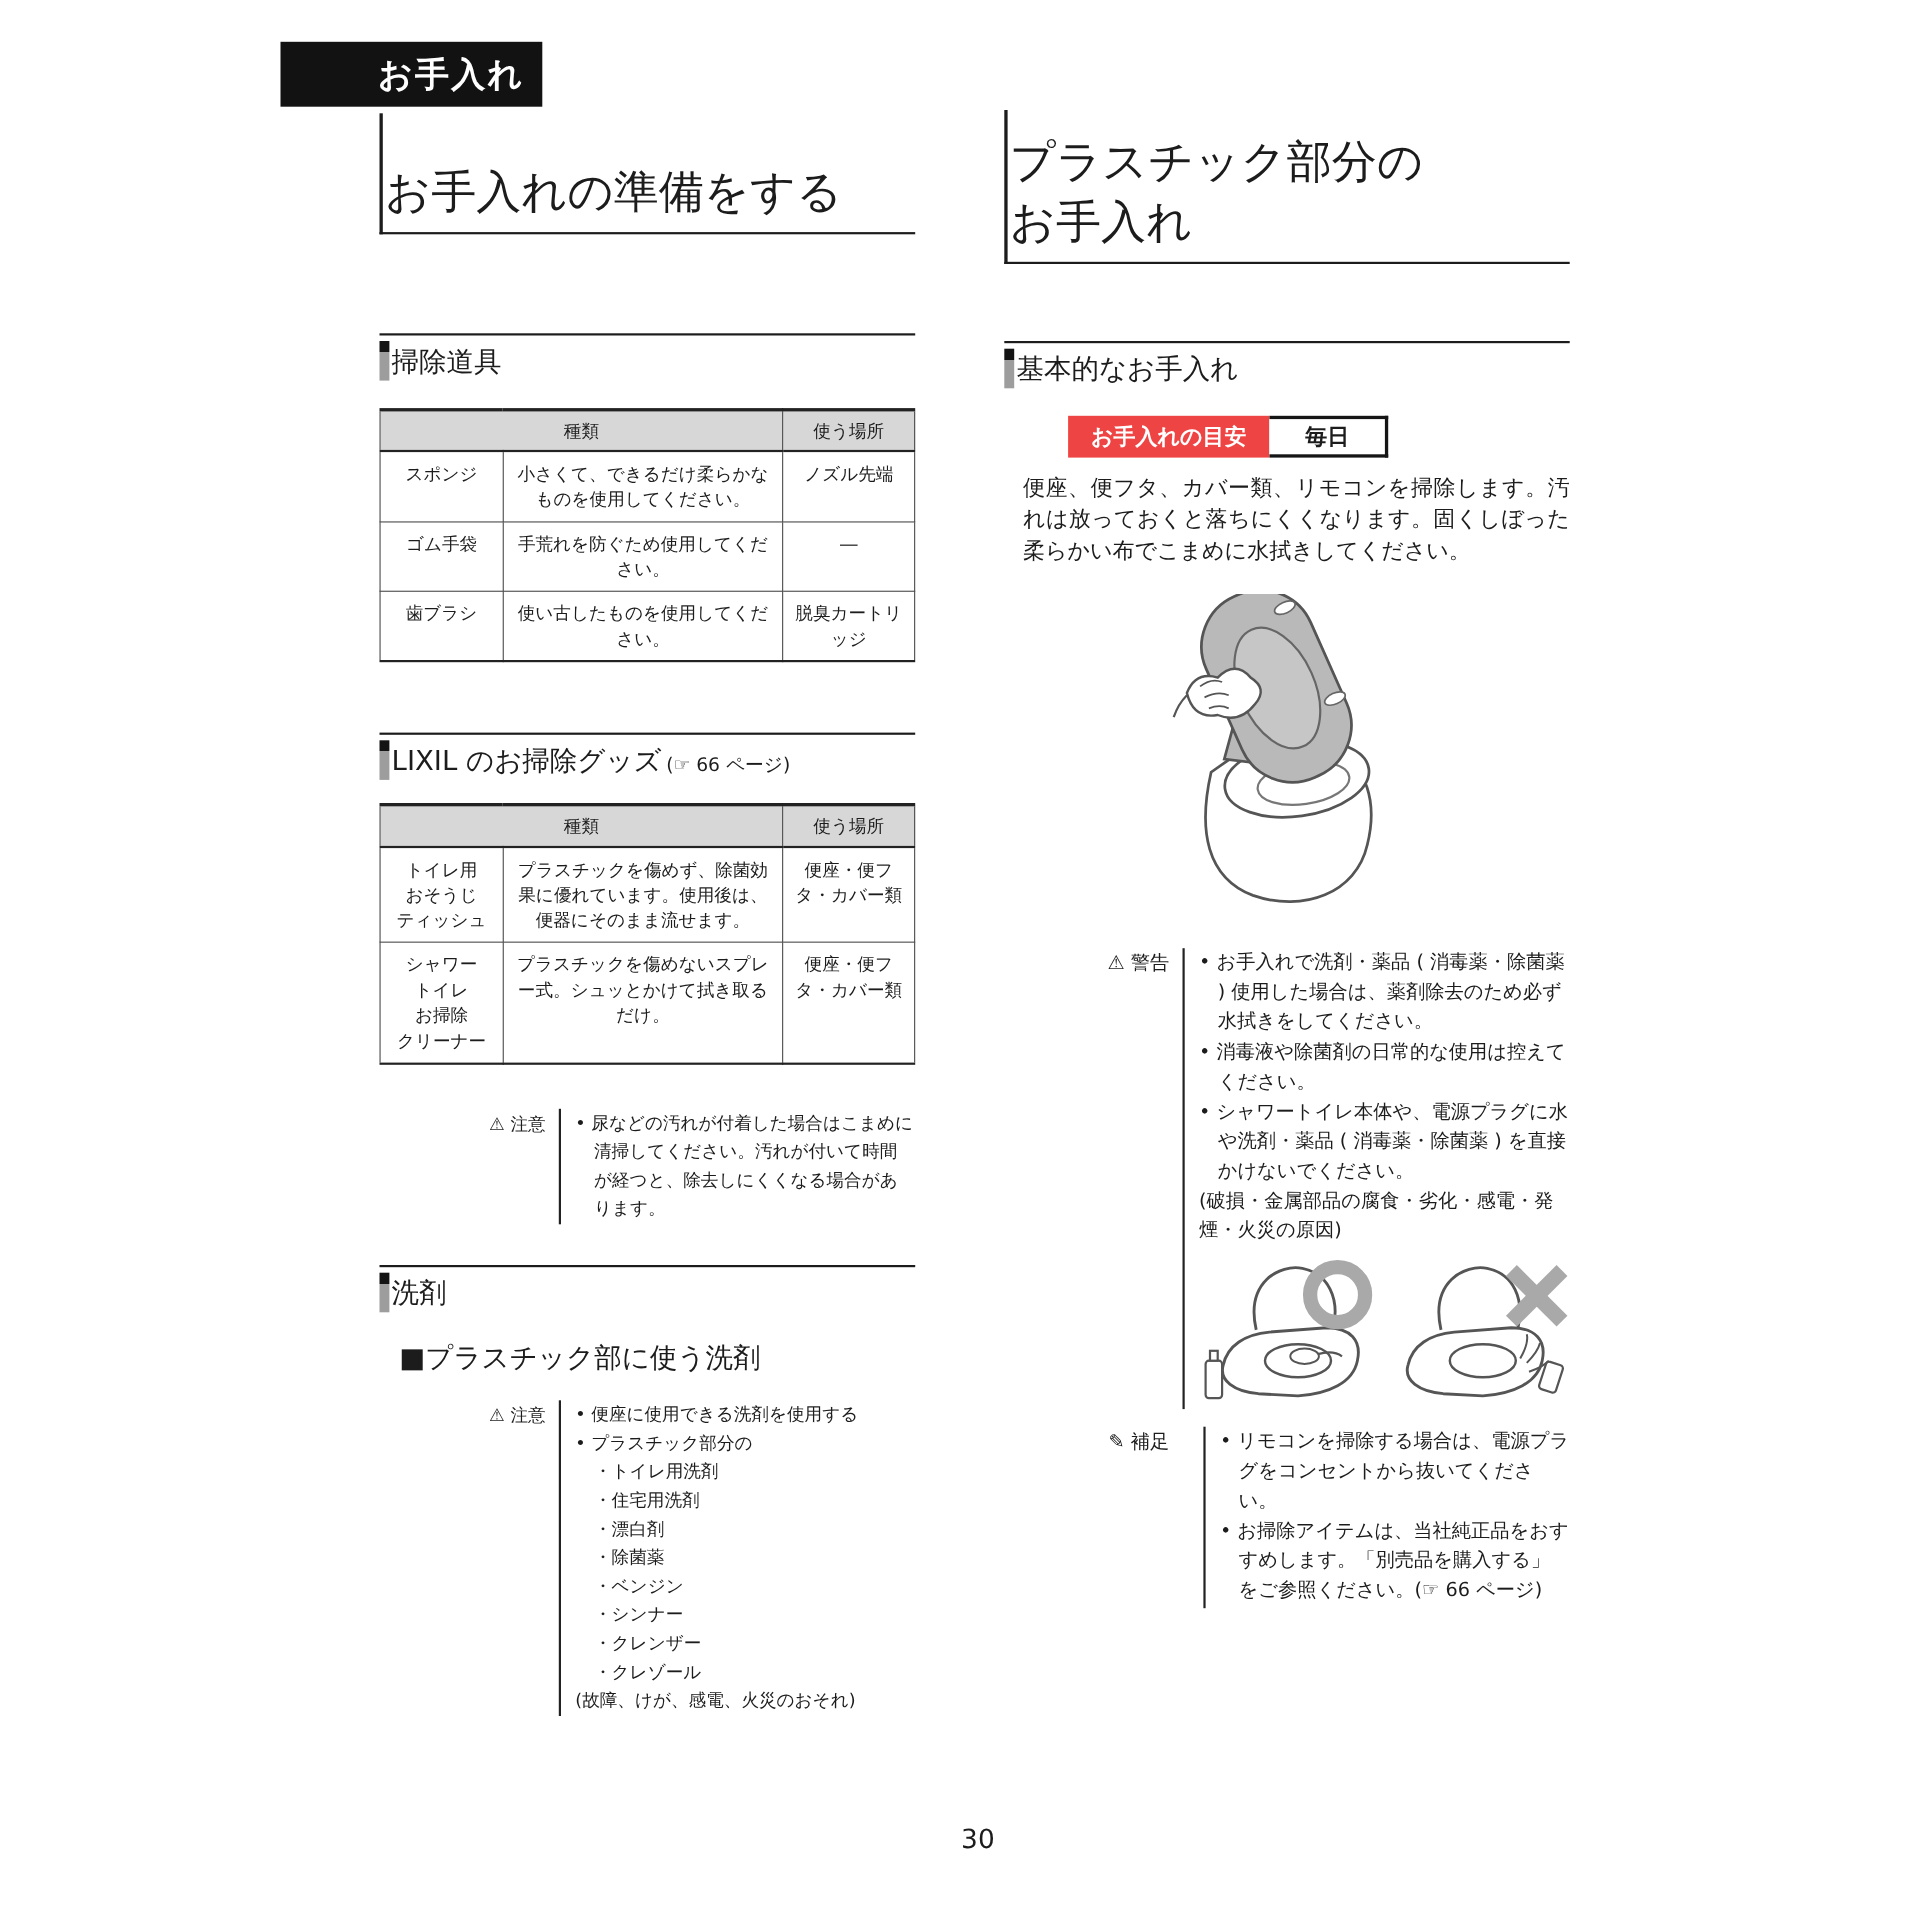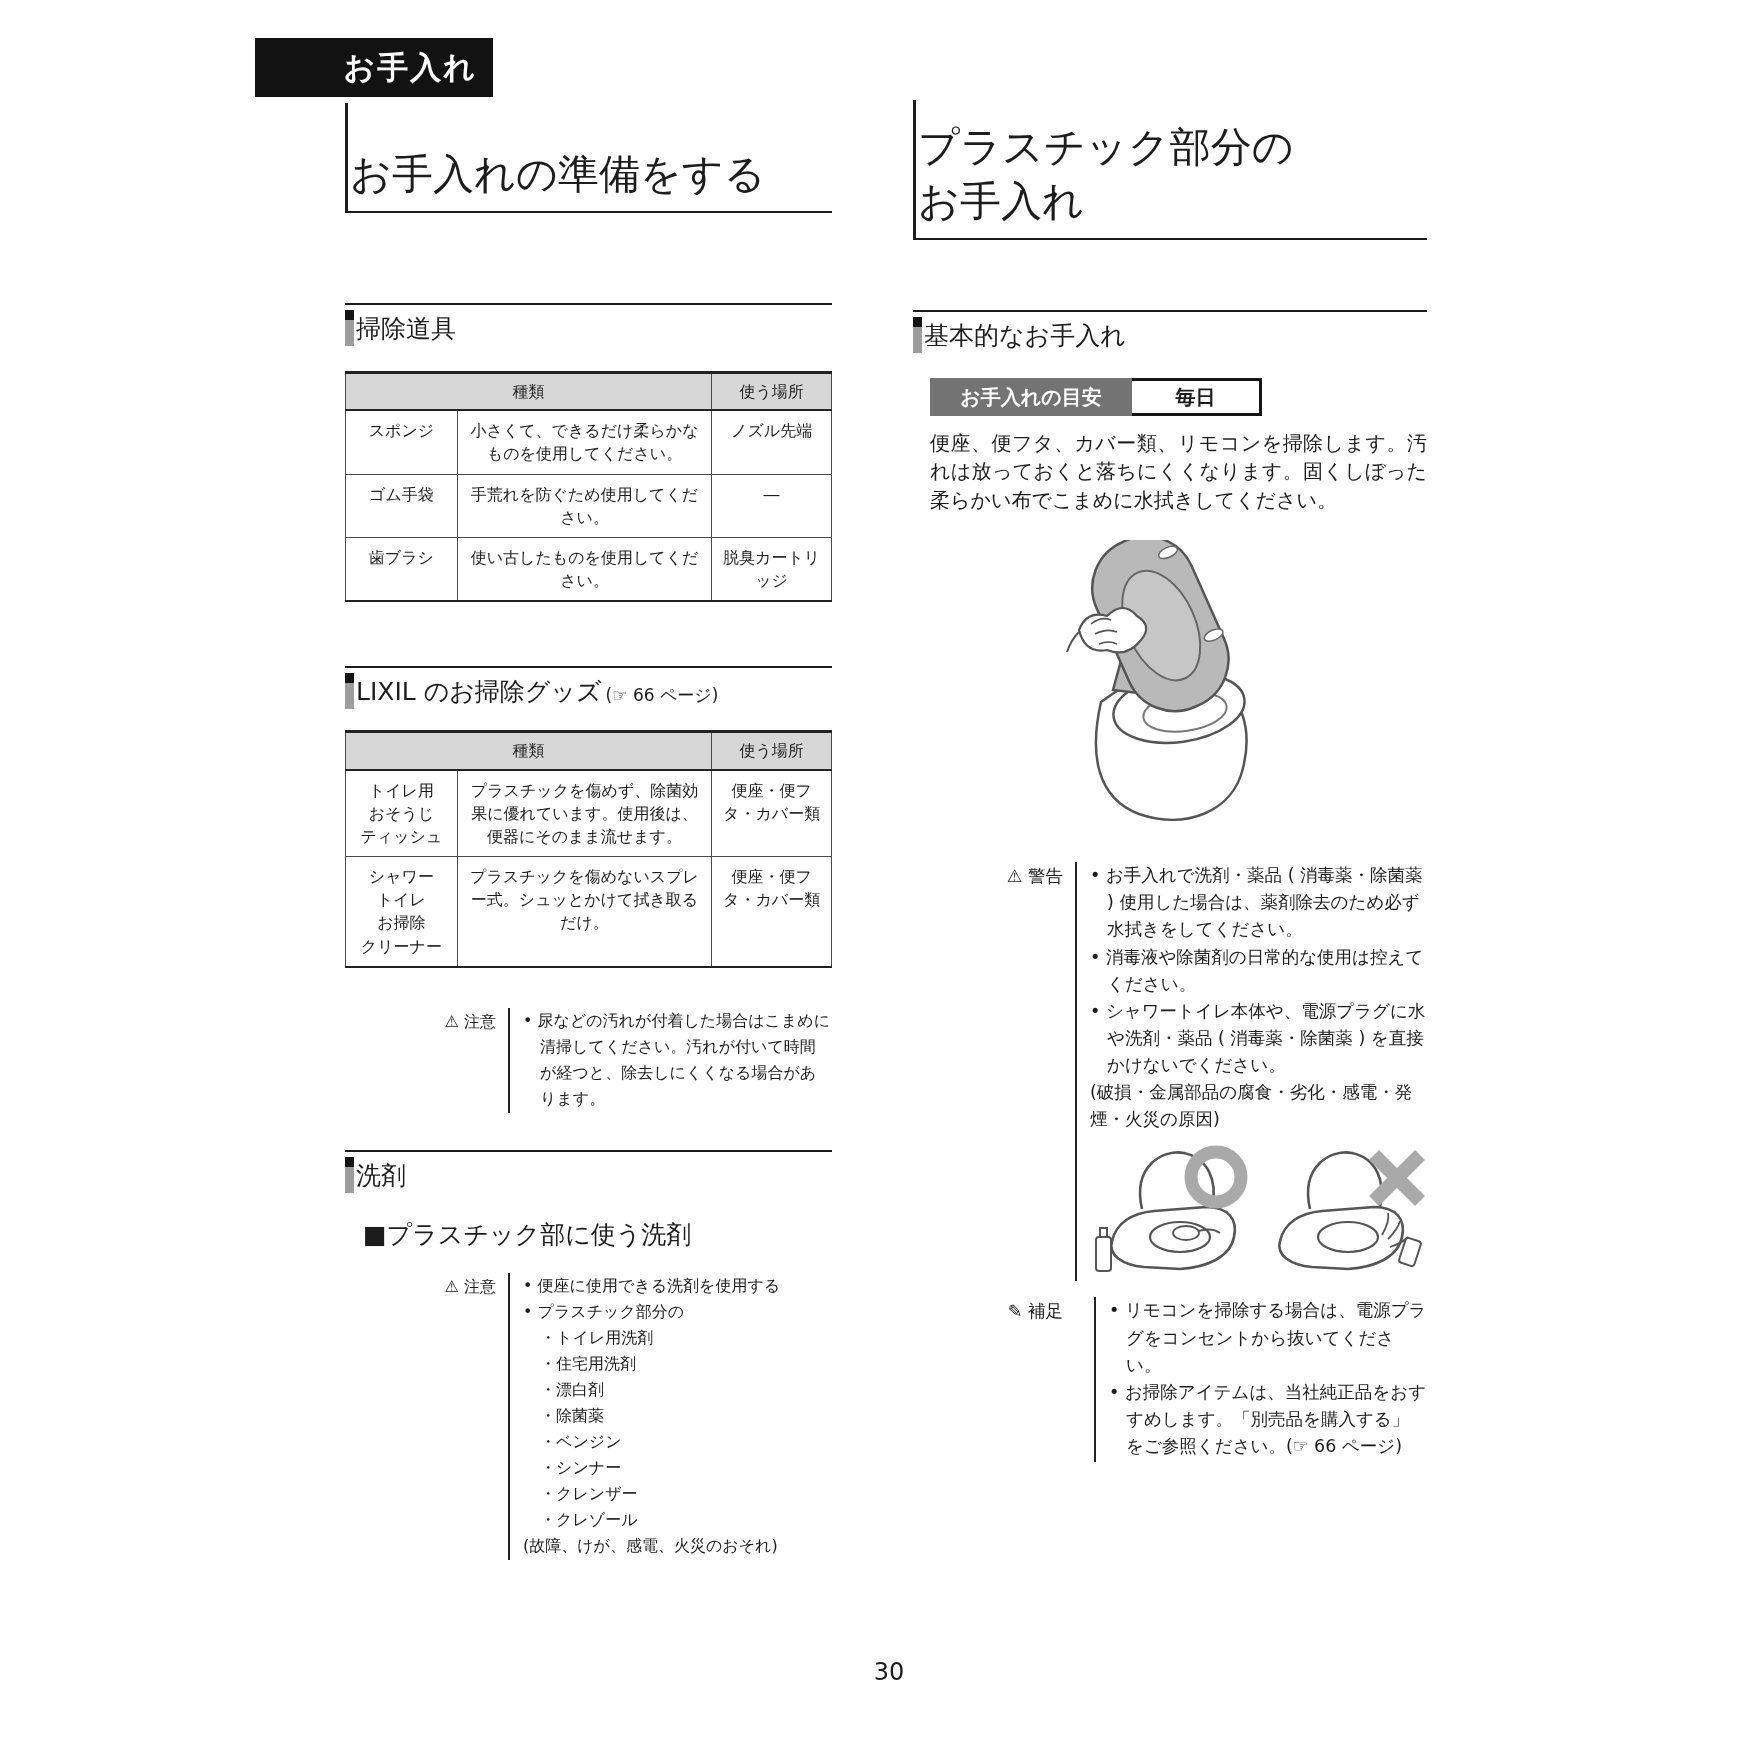--- a/index.html
+++ b/index.html
@@ -41,21 +41,21 @@
   .note-body{border-left:2px solid #222;padding-left:13px;flex:1;padding-bottom:2px;}
   .nb-item{padding-left:17px;text-indent:-17px;}
   .nb-sub{padding-left:17px;}
   .nb-plain{padding-left:0;}
   .c1{margin-top:40px;} .c2{margin-top:22px;}
   .note-r{font-size:17.5px;line-height:1.55;}
   .note-r .note-label{width:162px;}
   .warn{margin-top:26px;} .supp{margin-top:16px;gap:19px;}
   
   .freq{display:flex;margin:19px 0 0 17px;width:332px;height:38px;font-weight:bold;font-size:20px;}
-  .freq-label{background:#737373;color:#fff;width:202px;display:flex;align-items:center;justify-content:center;}
+  .freq-label{background:#ef4444;color:#fff;width:183px;display:flex;align-items:center;justify-content:center;margin-left:41px;}
   .freq-value{flex:1;border:3px solid #151515;border-left:none;box-sizing:border-box;background:#fff;
         display:flex;align-items:center;justify-content:center;}
   .para{margin:13px 0 0 17px;width:497px;font-size:20px;line-height:1.42;text-align:justify;}
   .main-illust{margin:26px 0 0 148px;}
   .ox-row{display:flex;gap:22px;margin-top:10px;align-items:flex-start;}
   .page-number{position:absolute;top:1658px;left:12px;width:1754px;text-align:center;font-size:24px;}
 </style>
 </head>
 <body>
 

